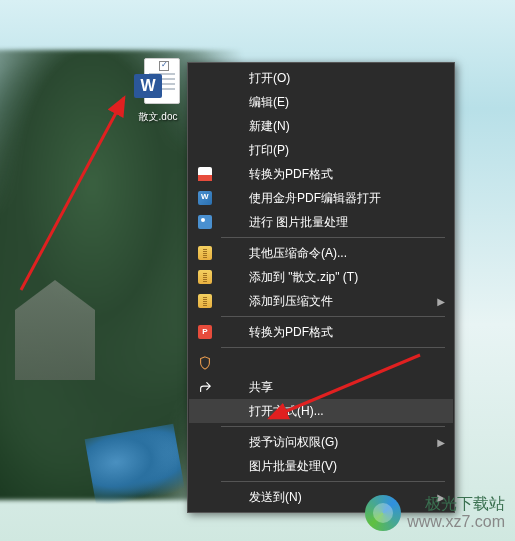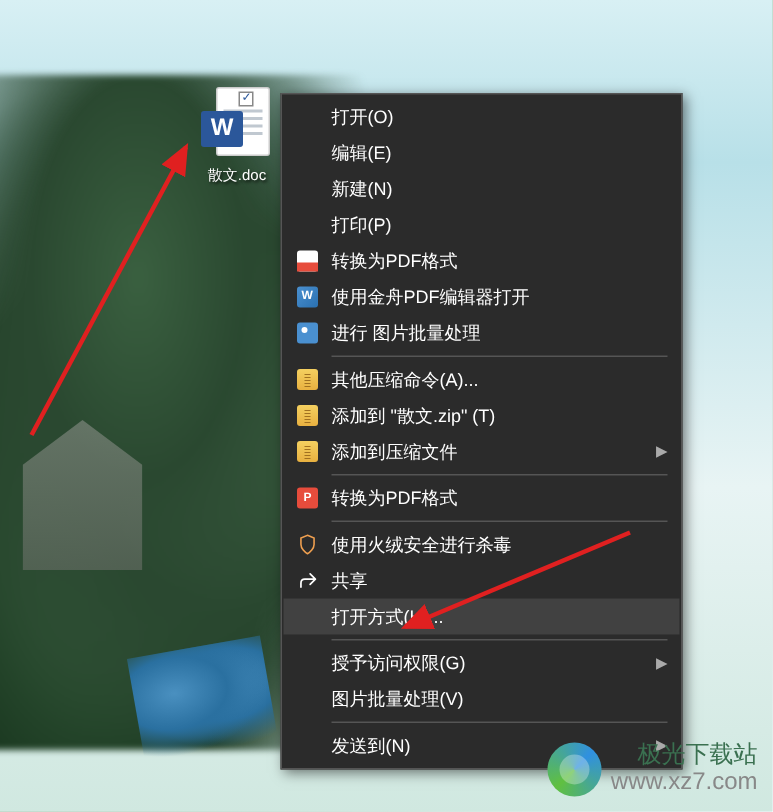--- a/index.html
+++ b/index.html
@@ -133,20 +133,21 @@
       width: 24px;
       height: 18px;
       display: flex;
       align-items: center;
       justify-content: center;
       flex-shrink: 0;
     }
     .menu-label {
       flex: 1;
       padding-left: 4px;
+      margin-left: 28px;
     }
     .menu-arrow {
       position: absolute;
       right: 8px;
       font-size: 10px;
       color: #aaa;
     }
     .menu-separator {
       height: 1px;
       background: #555;
@@ -287,21 +288,20 @@
       </div>
       <div class="menu-label">转换为PDF格式</div>
     </div>
     <div class="menu-separator"></div>
     <div class="menu-item">
       <div class="menu-icon">
         <div class="ico-shield"><svg viewBox="0 0 16 16">
             <path d="M8 1 L13 3 V8 C13 11 10 14 8 15 C6 14 3 11 3 8 V3 Z" fill="none" stroke="#f0a050" stroke-width="1.2"></path>
           </svg></div>
       </div>
-      <div class="menu-label">使用火绒安全进行杀毒</div>
     </div>
     <div class="menu-item">
       <div class="menu-icon">
         <div class="ico-share"><svg viewBox="0 0 16 16">
             <path d="M10 3 L14 7 L10 11 M14 7 H6 C4 7 3 8 3 10 V13" fill="none" stroke="#fff" stroke-width="1.3" stroke-linecap="round" stroke-linejoin="round"></path>
           </svg></div>
       </div>
       <div class="menu-label">共享</div>
     </div>
     <div class="menu-item hover">

